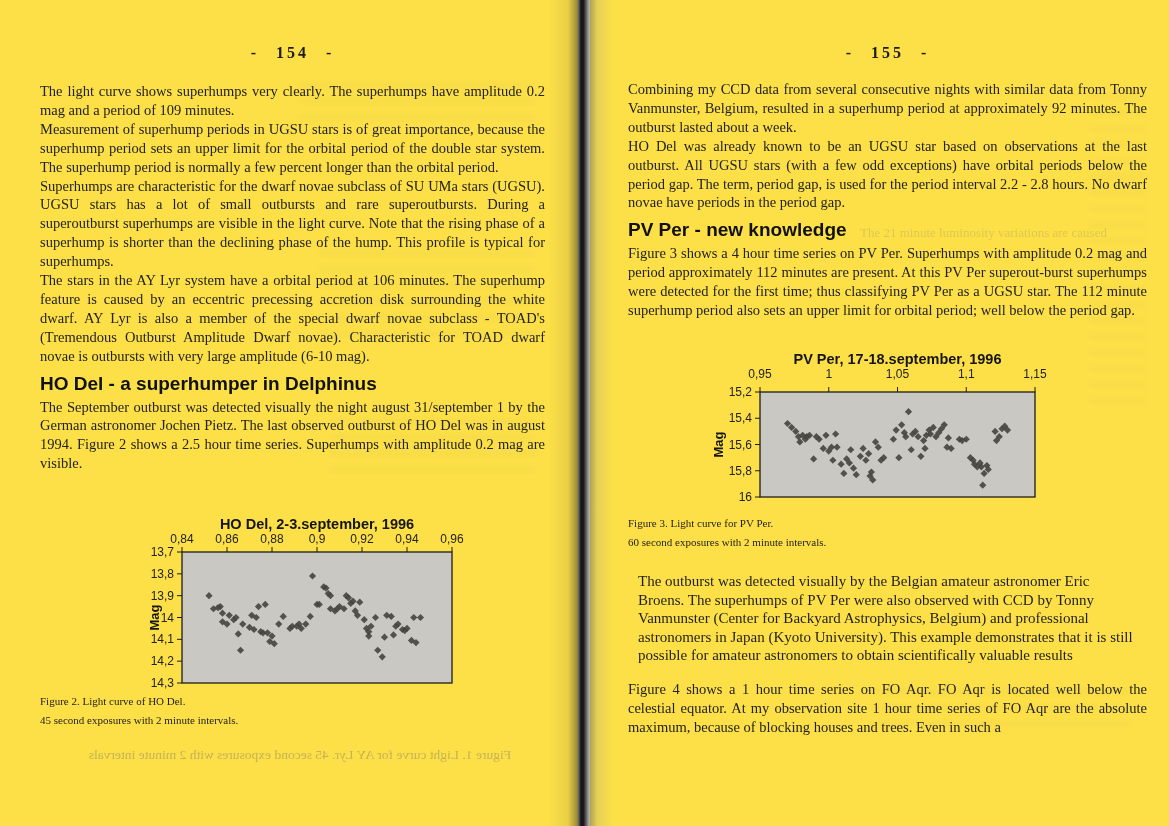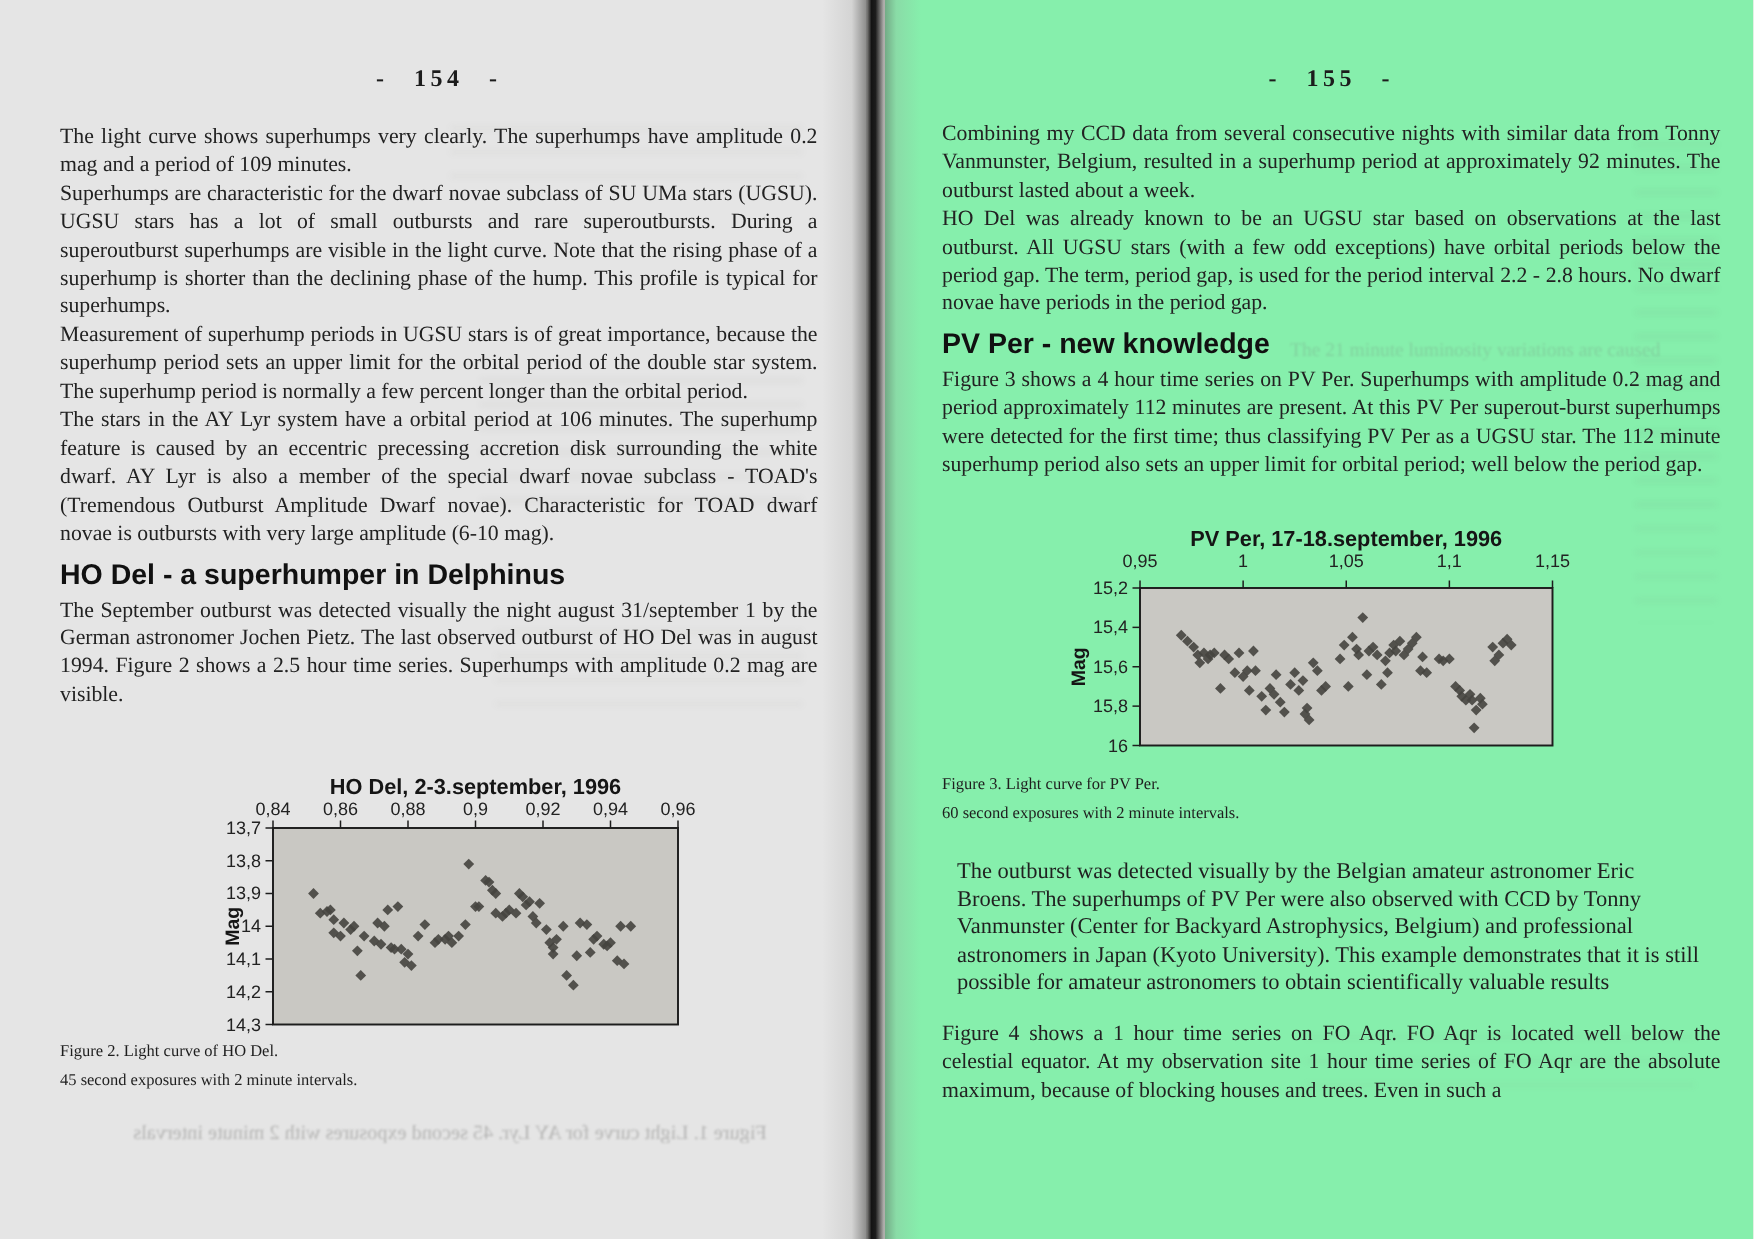--- a/index.html
+++ b/index.html
@@ -1,20 +1,20 @@
 <!DOCTYPE html>
 <html><head>
 <meta charset="utf-8">
 <style>
   html,body{margin:0;padding:0;background:#e9e8e4;}
   .spread{position:relative;width:1169px;height:826px;background:#fbfaf7;overflow:hidden;
           font-family:"Liberation Serif", serif;color:#222;}
-  .page{position:absolute;top:0;height:826px;background:#e5e5e5;}
+  .page{position:absolute;top:0;height:826px;background:#fde047;}
   .page-left{left:0;width:578px;}
-  .page-right{left:590px;width:579px;background:#86efac;}
+  .page-right{left:590px;width:579px;background:#fde047;}
   .gutter{position:absolute;top:0;left:548px;width:66px;height:826px;
     background:linear-gradient(90deg, rgba(0,0,0,0) 0%, rgba(60,60,58,0.10) 30%,
       rgba(40,40,38,0.45) 44%, #141414 50%, #1c1c1c 54%, rgba(90,90,88,0.50) 62%,
       rgba(150,150,148,0.22) 75%, rgba(0,0,0,0) 100%);}
   .pagenum{position:absolute;text-align:center;font-weight:bold;font-size:16px;
     letter-spacing:3px;word-spacing:10px;color:#1c1c1c;}
   .flow{position:absolute;font-size:14.5px;line-height:18.9px;text-align:justify;}
   .flow p{margin:0;}
   h2{font-family:"Liberation Sans", sans-serif;font-size:19px;font-weight:bold;
      color:#111;margin:9px 0 4px 0;text-align:left;}
@@ -30,22 +30,22 @@
 </head>
 <body>
 
 <div class="spread">
 
   <div class="page page-left">
     <div class="pagenum" style="left:40px;top:44px;width:505px;">- 154 -</div>
 
     <div class="flow" style="left:40px;top:82px;width:505px;">
       <p>The light curve shows superhumps very clearly. The superhumps have amplitude 0.2 mag and a period of 109 minutes.</p>
+      <p>Measurement of superhump periods in UGSU stars is of great importance, because the superhump period sets an upper limit for the orbital period of the double star system. The superhump period is normally a few percent longer than the orbital period.</p>
       <p>Superhumps are characteristic for the dwarf novae subclass of SU UMa stars (UGSU). UGSU stars has a lot of small outbursts and rare superoutbursts. During a superoutburst superhumps are visible in the light curve. Note that the rising phase of a superhump is shorter than the declining phase of the hump. This profile is typical for superhumps.</p>
-      <p>Measurement of superhump periods in UGSU stars is of great importance, because the superhump period sets an upper limit for the orbital period of the double star system. The superhump period is normally a few percent longer than the orbital period.</p>
       <p>The stars in the AY Lyr system have a orbital period at 106 minutes. The superhump feature is caused by an eccentric precessing accretion disk surrounding the white dwarf. AY Lyr is also a member of the special dwarf novae subclass - TOAD's (Tremendous Outburst Amplitude Dwarf novae). Characteristic for TOAD dwarf novae is outbursts with very large amplitude (6-10 mag).</p>
       <h2>HO Del - a superhumper in Delphinus</h2>
       <p>The September outburst was detected visually the night august 31/september 1 by the German astronomer Jochen Pietz. The last observed outburst of HO Del was in august 1994. Figure 2 shows a 2.5 hour time series. Superhumps with amplitude 0.2 mag are visible.</p>
     </div>
 
     <svg class="chart" style="left:145px;top:512px;" width="330" height="180">
         <rect x="37" y="40" width="270" height="131" fill="#c9c8c3" stroke="#1d1d1d" stroke-width="1.3"></rect>
         <line x1="37" y1="35" x2="37" y2="40" stroke="#1d1d1d" stroke-width="1"></line>
         <text x="37" y="31" text-anchor="middle" font-size="12" font-family="&quot;Liberation Sans&quot;, sans-serif" fill="#222222">0,84</text>
         <line x1="82.00000000000004" y1="35" x2="82.00000000000004" y2="40" stroke="#1d1d1d" stroke-width="1"></line>

